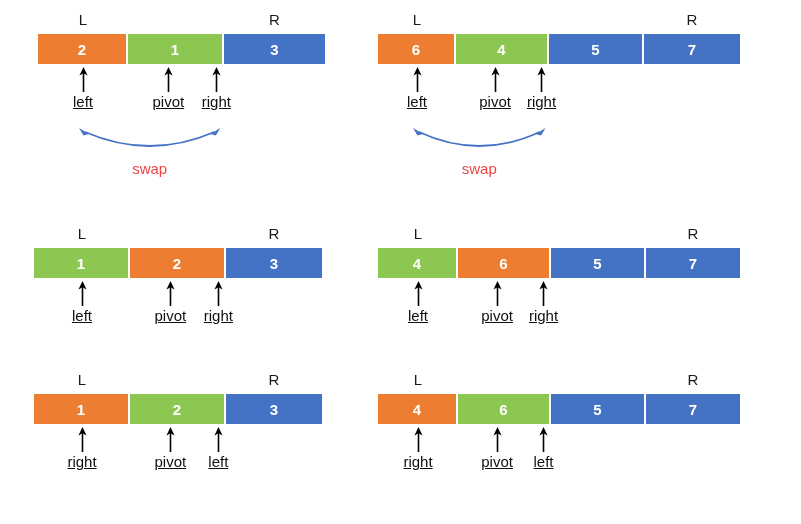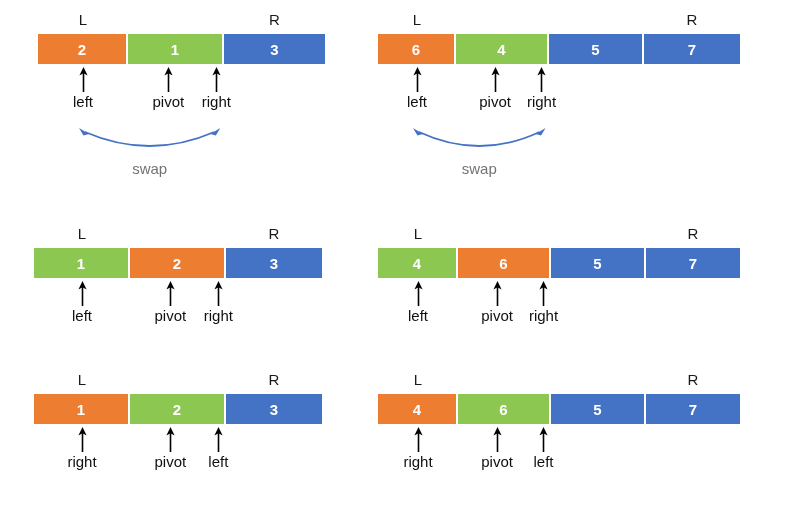--- a/index.html
+++ b/index.html
@@ -70,30 +70,31 @@
     height: 26px;
     display: flex;
     align-items: flex-end;
     justify-content: center;
   }
   .ptr .plabel {
     font-size: 15px;
     color: #101010;
     line-height: 19px;
     white-space: nowrap;
+    text-decoration: underline;
   }
 
   
   .swap {
     position: absolute;
   }
   .swap .swap-label {
     position: absolute;
     font-size: 15px;
-    color: #737373;
+    color: #ef4444;
     text-align: center;
     white-space: nowrap;
   }
 </style>
 </head>
 <body>
 
 <div id="canvas">
     <div class="panel" style="left: 38px; top: 10px; width: 287px;">
       <div class="endcap" style="left: 35px;">L</div>

